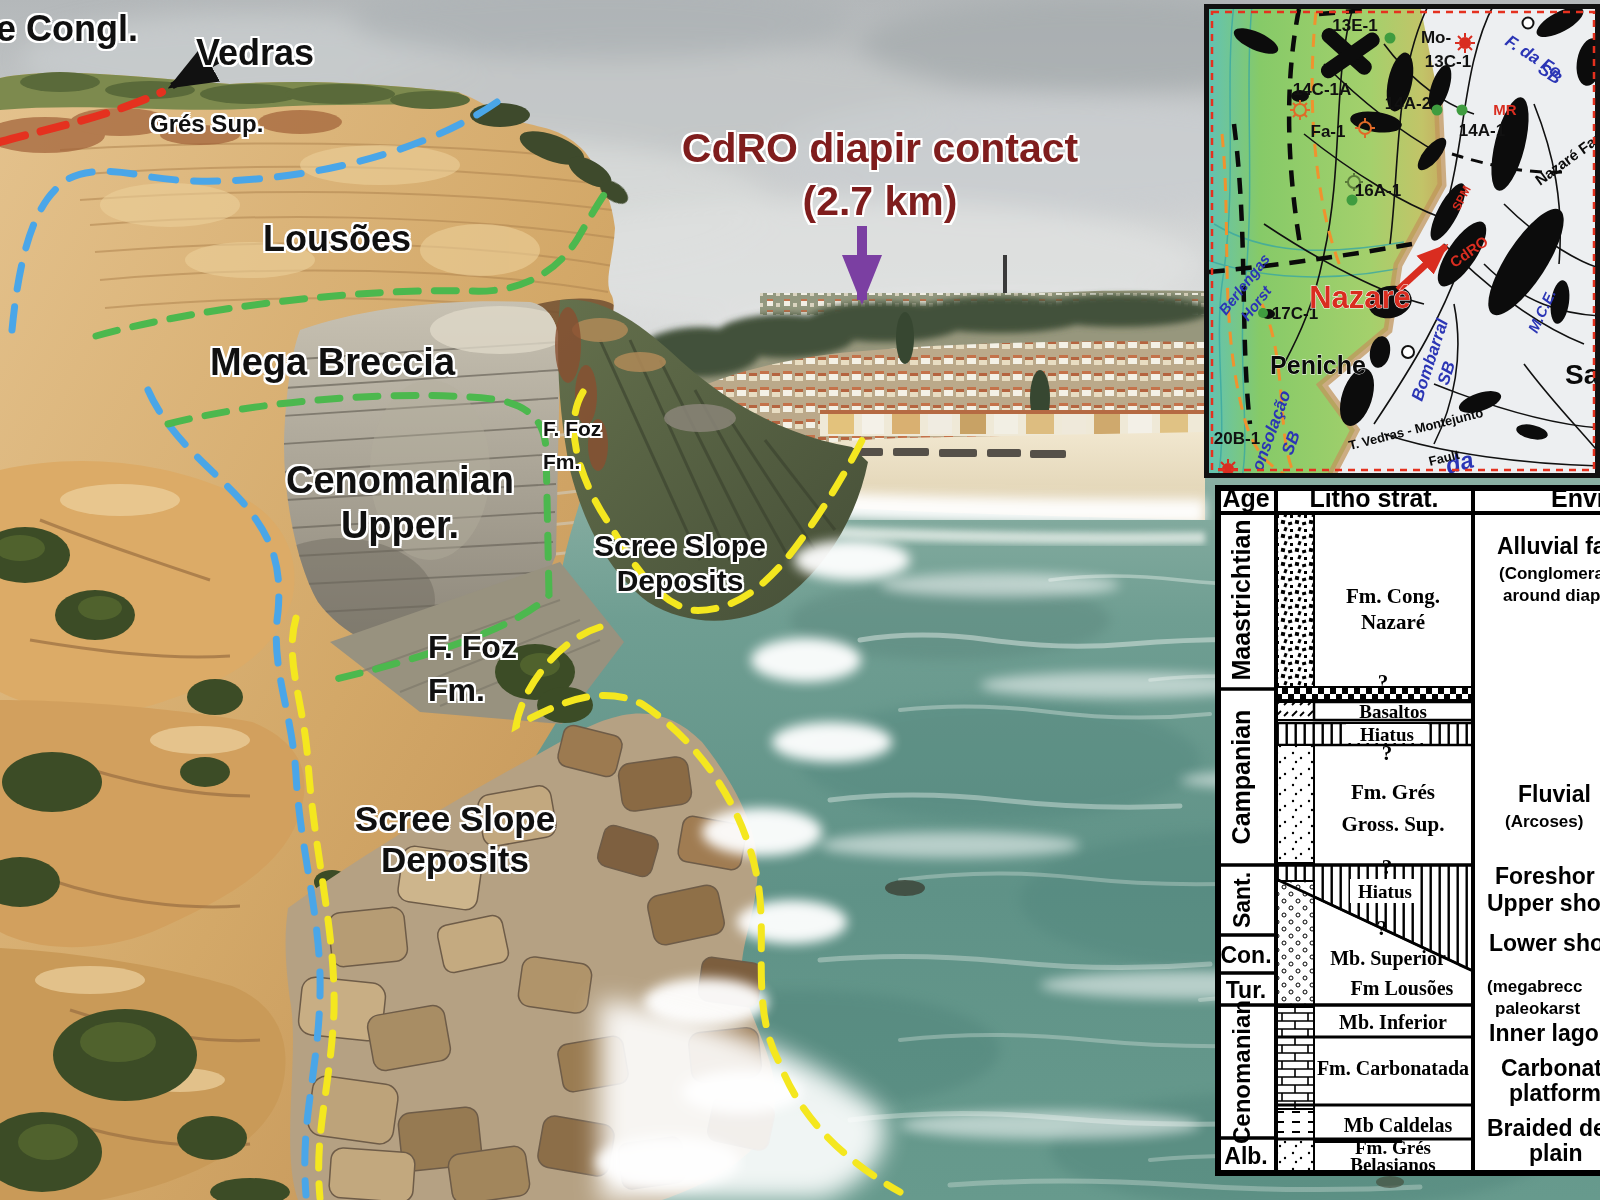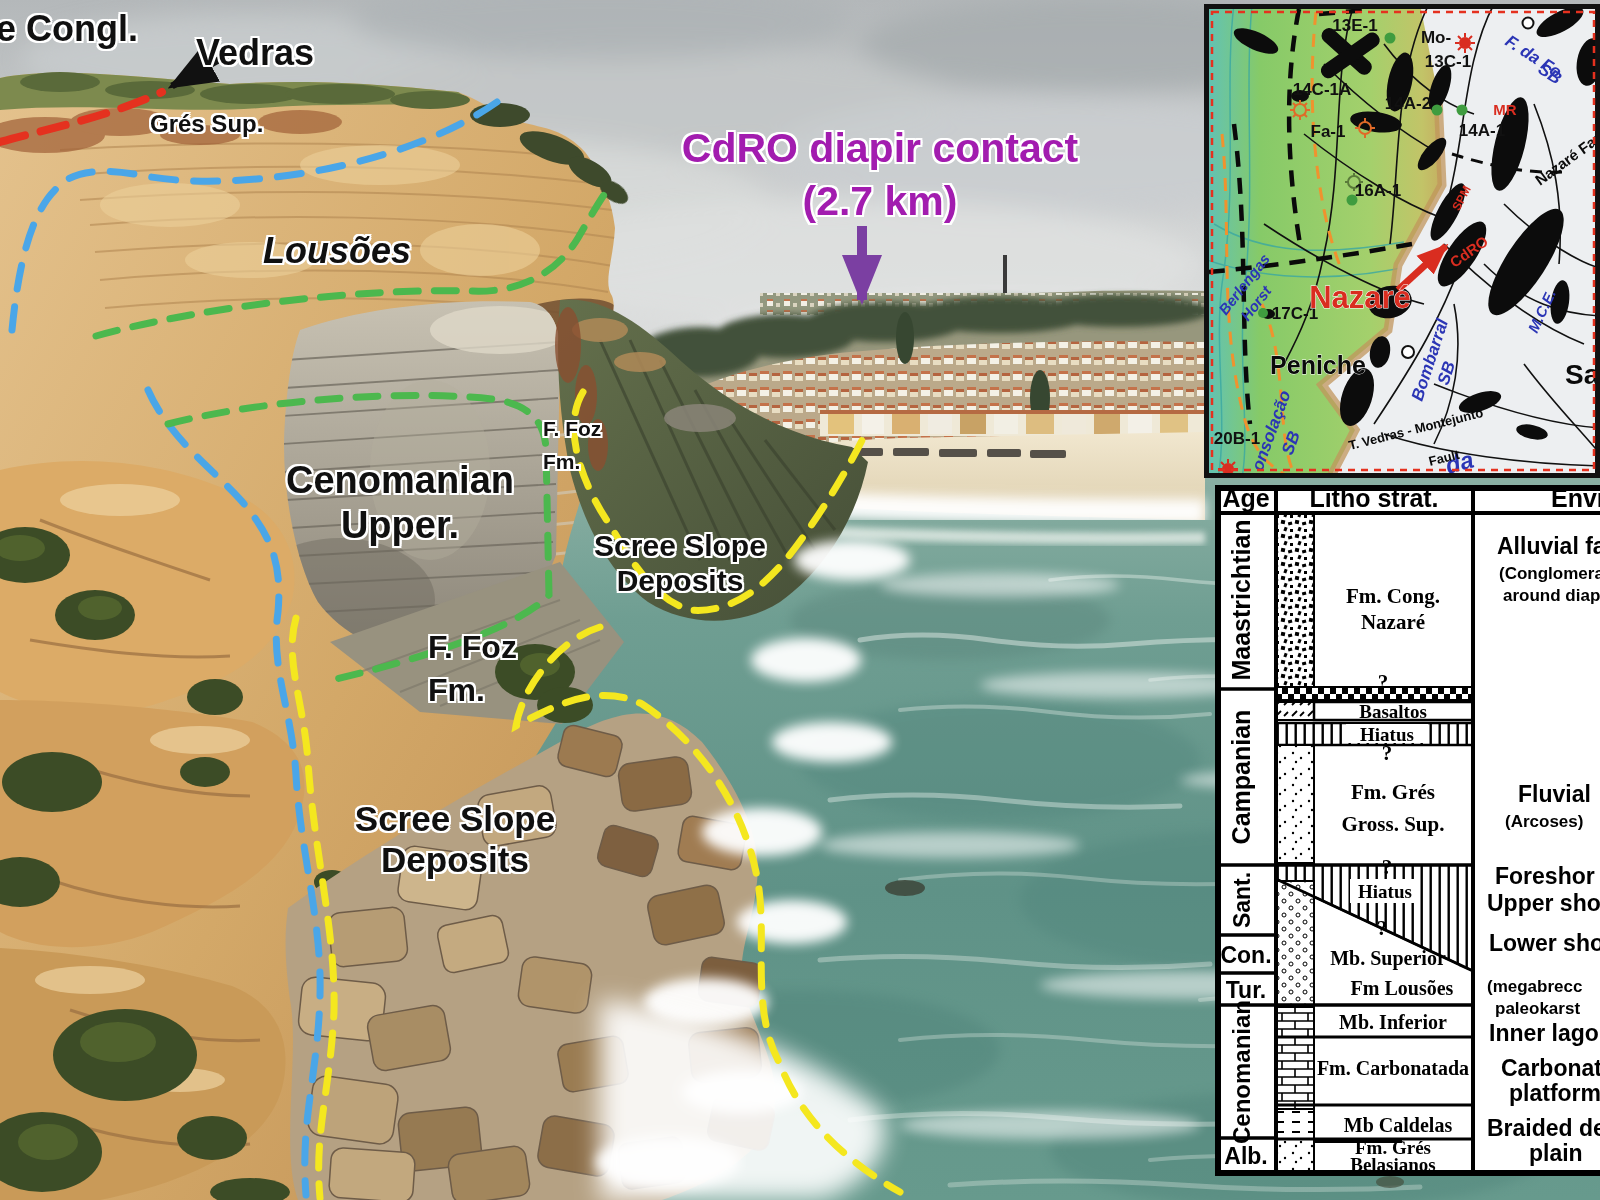--- a/index.html
+++ b/index.html
@@ -3,21 +3,21 @@
 <meta charset="utf-8">
 <style>
   html,body{margin:0;padding:0;background:#222;}
   .stage{position:relative;width:1600px;height:1200px;overflow:hidden;
          font-family:"Liberation Sans",sans-serif;background:#cfd2d3;}
   .stage svg text{user-select:none;}
   #scene{position:absolute;left:0;top:0;z-index:1;}
   .photo-label{position:absolute;z-index:2;font-weight:bold;color:#101010;line-height:1.18;
     text-shadow:-2px -2px 0 #fff,2px -2px 0 #fff,-2px 2px 0 #fff,2px 2px 0 #fff,
                  0 -2px 0 #fff,0 2px 0 #fff,-2px 0 0 #fff,2px 0 0 #fff;}
-  .purple{color:#a21caf;}
+  .purple{color:#7f1d1d;}
   .center{text-align:center;}
   #map-inset{position:absolute;left:1204px;top:4px;z-index:3;}
   #strat-table{position:absolute;left:1210px;top:477px;z-index:3;}
 </style>
 </head>
 <body>
 
 <div class="stage">
 
 <svg id="scene" width="1600" height="1200" viewBox="0 0 1600 1200">
@@ -393,21 +393,22 @@
 
   <g>
     <path d="M222,58 L172,86" stroke="#111" stroke-width="7" marker-end="url(#arrB)"></path>
     <path d="M862,226 L862,300" stroke="#7b3fa2" stroke-width="10" marker-end="url(#arrP)"></path>
   </g>
 </svg>
 
 <div class="photo-label" style="left:-4px;top:8px;font-size:36px;">e Congl.</div>
 <div class="photo-label" style="left:196px;top:32px;font-size:36px;">Vedras</div>
 <div class="photo-label" style="left:150px;top:110px;font-size:24px;">Grés Sup.</div>
-<div class="photo-label" style="left:263px;top:230px;font-size:36px;font-style:italic;">Lousões</div>
+<div class="photo-label" style="left:263px;top:218px;font-size:36px;">Lousões</div>
+<div class="photo-label" style="left:210px;top:340px;font-size:38px;">Mega Breccia</div>
 <div class="photo-label center" style="left:275px;top:458px;width:250px;font-size:38px;">
   <div>Cenomanian</div>
   <div>Upper.</div>
 </div>
 <div class="photo-label" style="left:543px;top:413px;font-size:21px;line-height:1.55;">
   <div>F. Foz</div>
   <div>Fm.</div>
 </div>
 <div class="photo-label center" style="left:570px;top:528px;width:220px;font-size:30px;">
   <div>Scree Slope</div>

